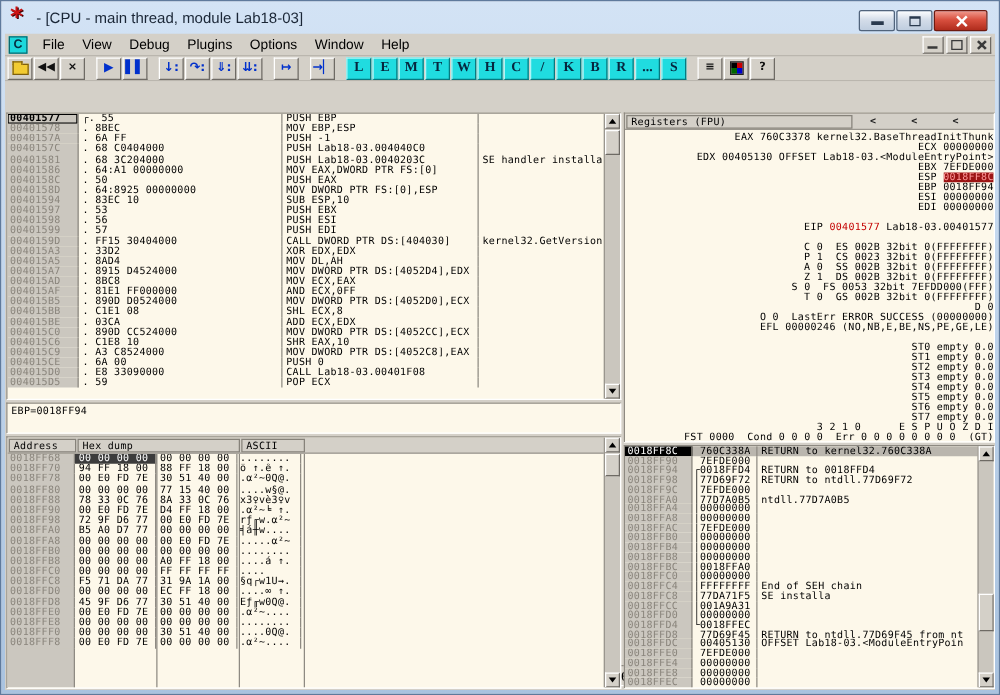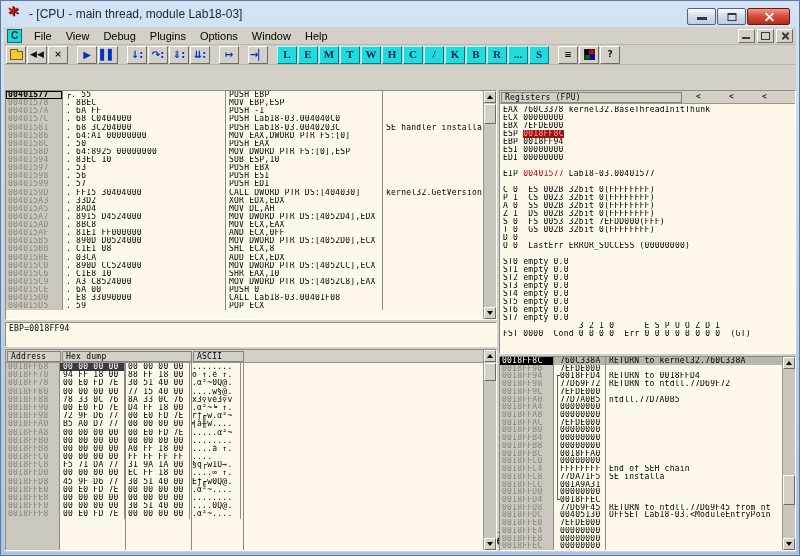--- a/index.html
+++ b/index.html
@@ -66,21 +66,21 @@
   .d-ascii { width:51px; padding-left:2px; border-right:1px solid #8e8a82; }
   .dsel { background:#3c3c3c; color:#fff; }
   .dump-colbg { position:absolute; left:0; top:13px; bottom:0; width:54px; background:#cbc7bf; border-right:1px solid #8e8a82; }
   .vline { position:absolute; top:13px; bottom:0; width:1px; background:#8e8a82; }
   
   .rhdr { height:13px; background:#d4d0c8; border-bottom:1px solid #9a968e; display:flex; align-items:center; }
   .rhdr .hbox { width:200px; }
   .rtoggles { margin-left:auto; display:flex; padding-right:14px; }
   .rtoggle { width:33px; text-align:center; color:#222; font-weight:bold; }
   .rbody { padding:2px 0 0 3px; }
-  .rrow { height:8.0px; line-height:8.2px; white-space:pre; overflow:hidden; }
+  .rrow { height:8.0px; line-height:8.2px; white-space:pre; overflow:hidden;text-align:right; }
   .hl-espbox { background:#9c1414; color:#ff9a9a; }
   .hl-red { color:#c40000; }
   
   .srow { height:7.72px; line-height:7.9px; }
   .srow.ssel { background:#bab6ae; }
   .s-addr { width:54px; background:#cbc7bf; color:#8a857c; padding-left:2px; border-right:1px solid #8e8a82; }
   .s-addr.sela { background:#000; color:#fff; }
   .s-br { width:6px; padding-left:1px; }
   .s-val { width:46px; border-right:1px solid #8e8a82; }
   .s-cmt { flex:1 1 auto; padding-left:3px; }
@@ -501,36 +501,38 @@
           <span class="hbox">Registers (FPU)</span>
           <div class="rtoggles">
               <span class="rtoggle">&lt;</span>
               <span class="rtoggle">&lt;</span>
               <span class="rtoggle">&lt;</span>
             </div>
         </div>
         <div class="rbody">
             <div class="rrow"><span>EAX 760C3378 kernel32.BaseThreadInitThunk</span></div>
             <div class="rrow"><span>ECX 00000000</span></div>
+            <div class="rrow"><span>EDX 00405130 OFFSET Lab18-03.&lt;ModuleEntryPoint&gt;</span></div>
             <div class="rrow"><span>EBX 7EFDE000</span></div>
             <div class="rrow"><span>ESP </span><span class="hl-espbox">0018FF8C</span></div>
             <div class="rrow"><span>EBP 0018FF94</span></div>
             <div class="rrow"><span>ESI 00000000</span></div>
             <div class="rrow"><span>EDI 00000000</span></div>
             <div class="rrow"><span></span></div>
             <div class="rrow"><span>EIP </span><span class="hl-red">00401577</span><span> Lab18-03.00401577</span></div>
             <div class="rrow"><span></span></div>
             <div class="rrow"><span>C 0  ES 002B 32bit 0(FFFFFFFF)</span></div>
             <div class="rrow"><span>P 1  CS 0023 32bit 0(FFFFFFFF)</span></div>
             <div class="rrow"><span>A 0  SS 002B 32bit 0(FFFFFFFF)</span></div>
             <div class="rrow"><span>Z 1  DS 002B 32bit 0(FFFFFFFF)</span></div>
             <div class="rrow"><span>S 0  FS 0053 32bit 7EFDD000(FFF)</span></div>
             <div class="rrow"><span>T 0  GS 002B 32bit 0(FFFFFFFF)</span></div>
             <div class="rrow"><span>D 0</span></div>
             <div class="rrow"><span>O 0  LastErr ERROR_SUCCESS (00000000)</span></div>
+            <div class="rrow"><span>EFL 00000246 (NO,NB,E,BE,NS,PE,GE,LE)</span></div>
             <div class="rrow"><span></span></div>
             <div class="rrow"><span>ST0 empty 0.0</span></div>
             <div class="rrow"><span>ST1 empty 0.0</span></div>
             <div class="rrow"><span>ST2 empty 0.0</span></div>
             <div class="rrow"><span>ST3 empty 0.0</span></div>
             <div class="rrow"><span>ST4 empty 0.0</span></div>
             <div class="rrow"><span>ST5 empty 0.0</span></div>
             <div class="rrow"><span>ST6 empty 0.0</span></div>
             <div class="rrow"><span>ST7 empty 0.0</span></div>
             <div class="rrow"><span>               3 2 1 0      E S P U O Z D I</span></div>

